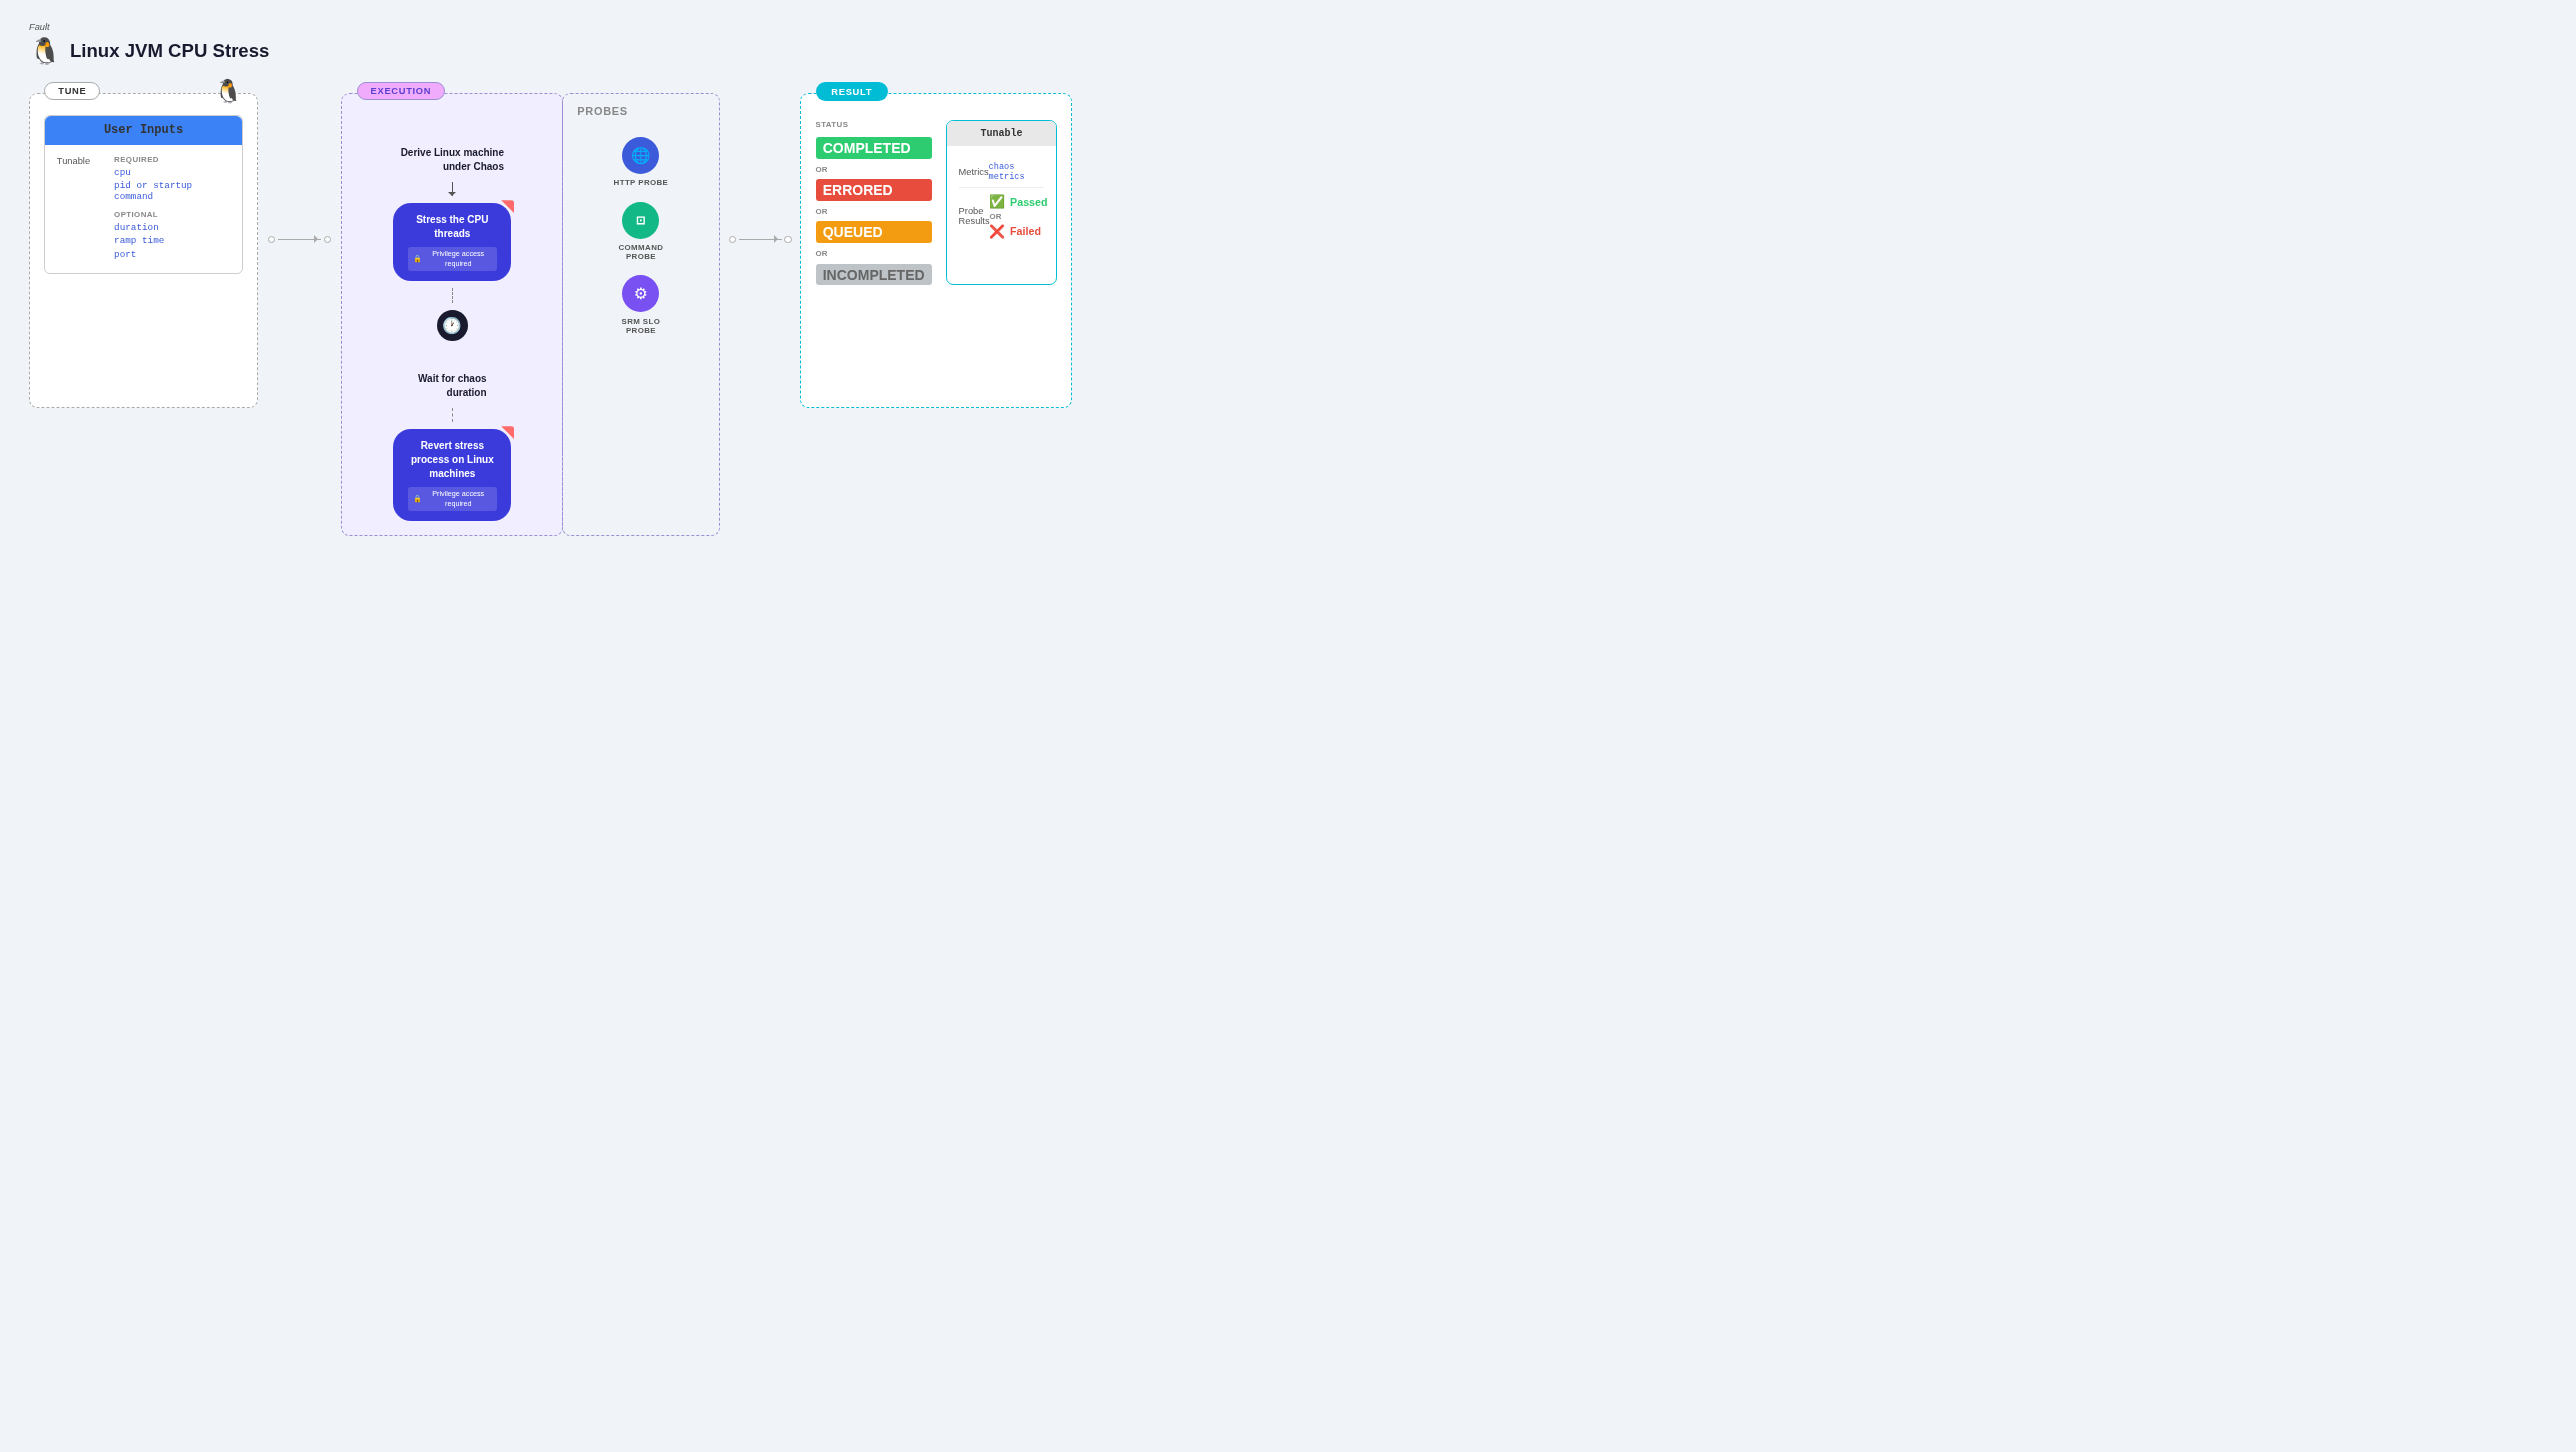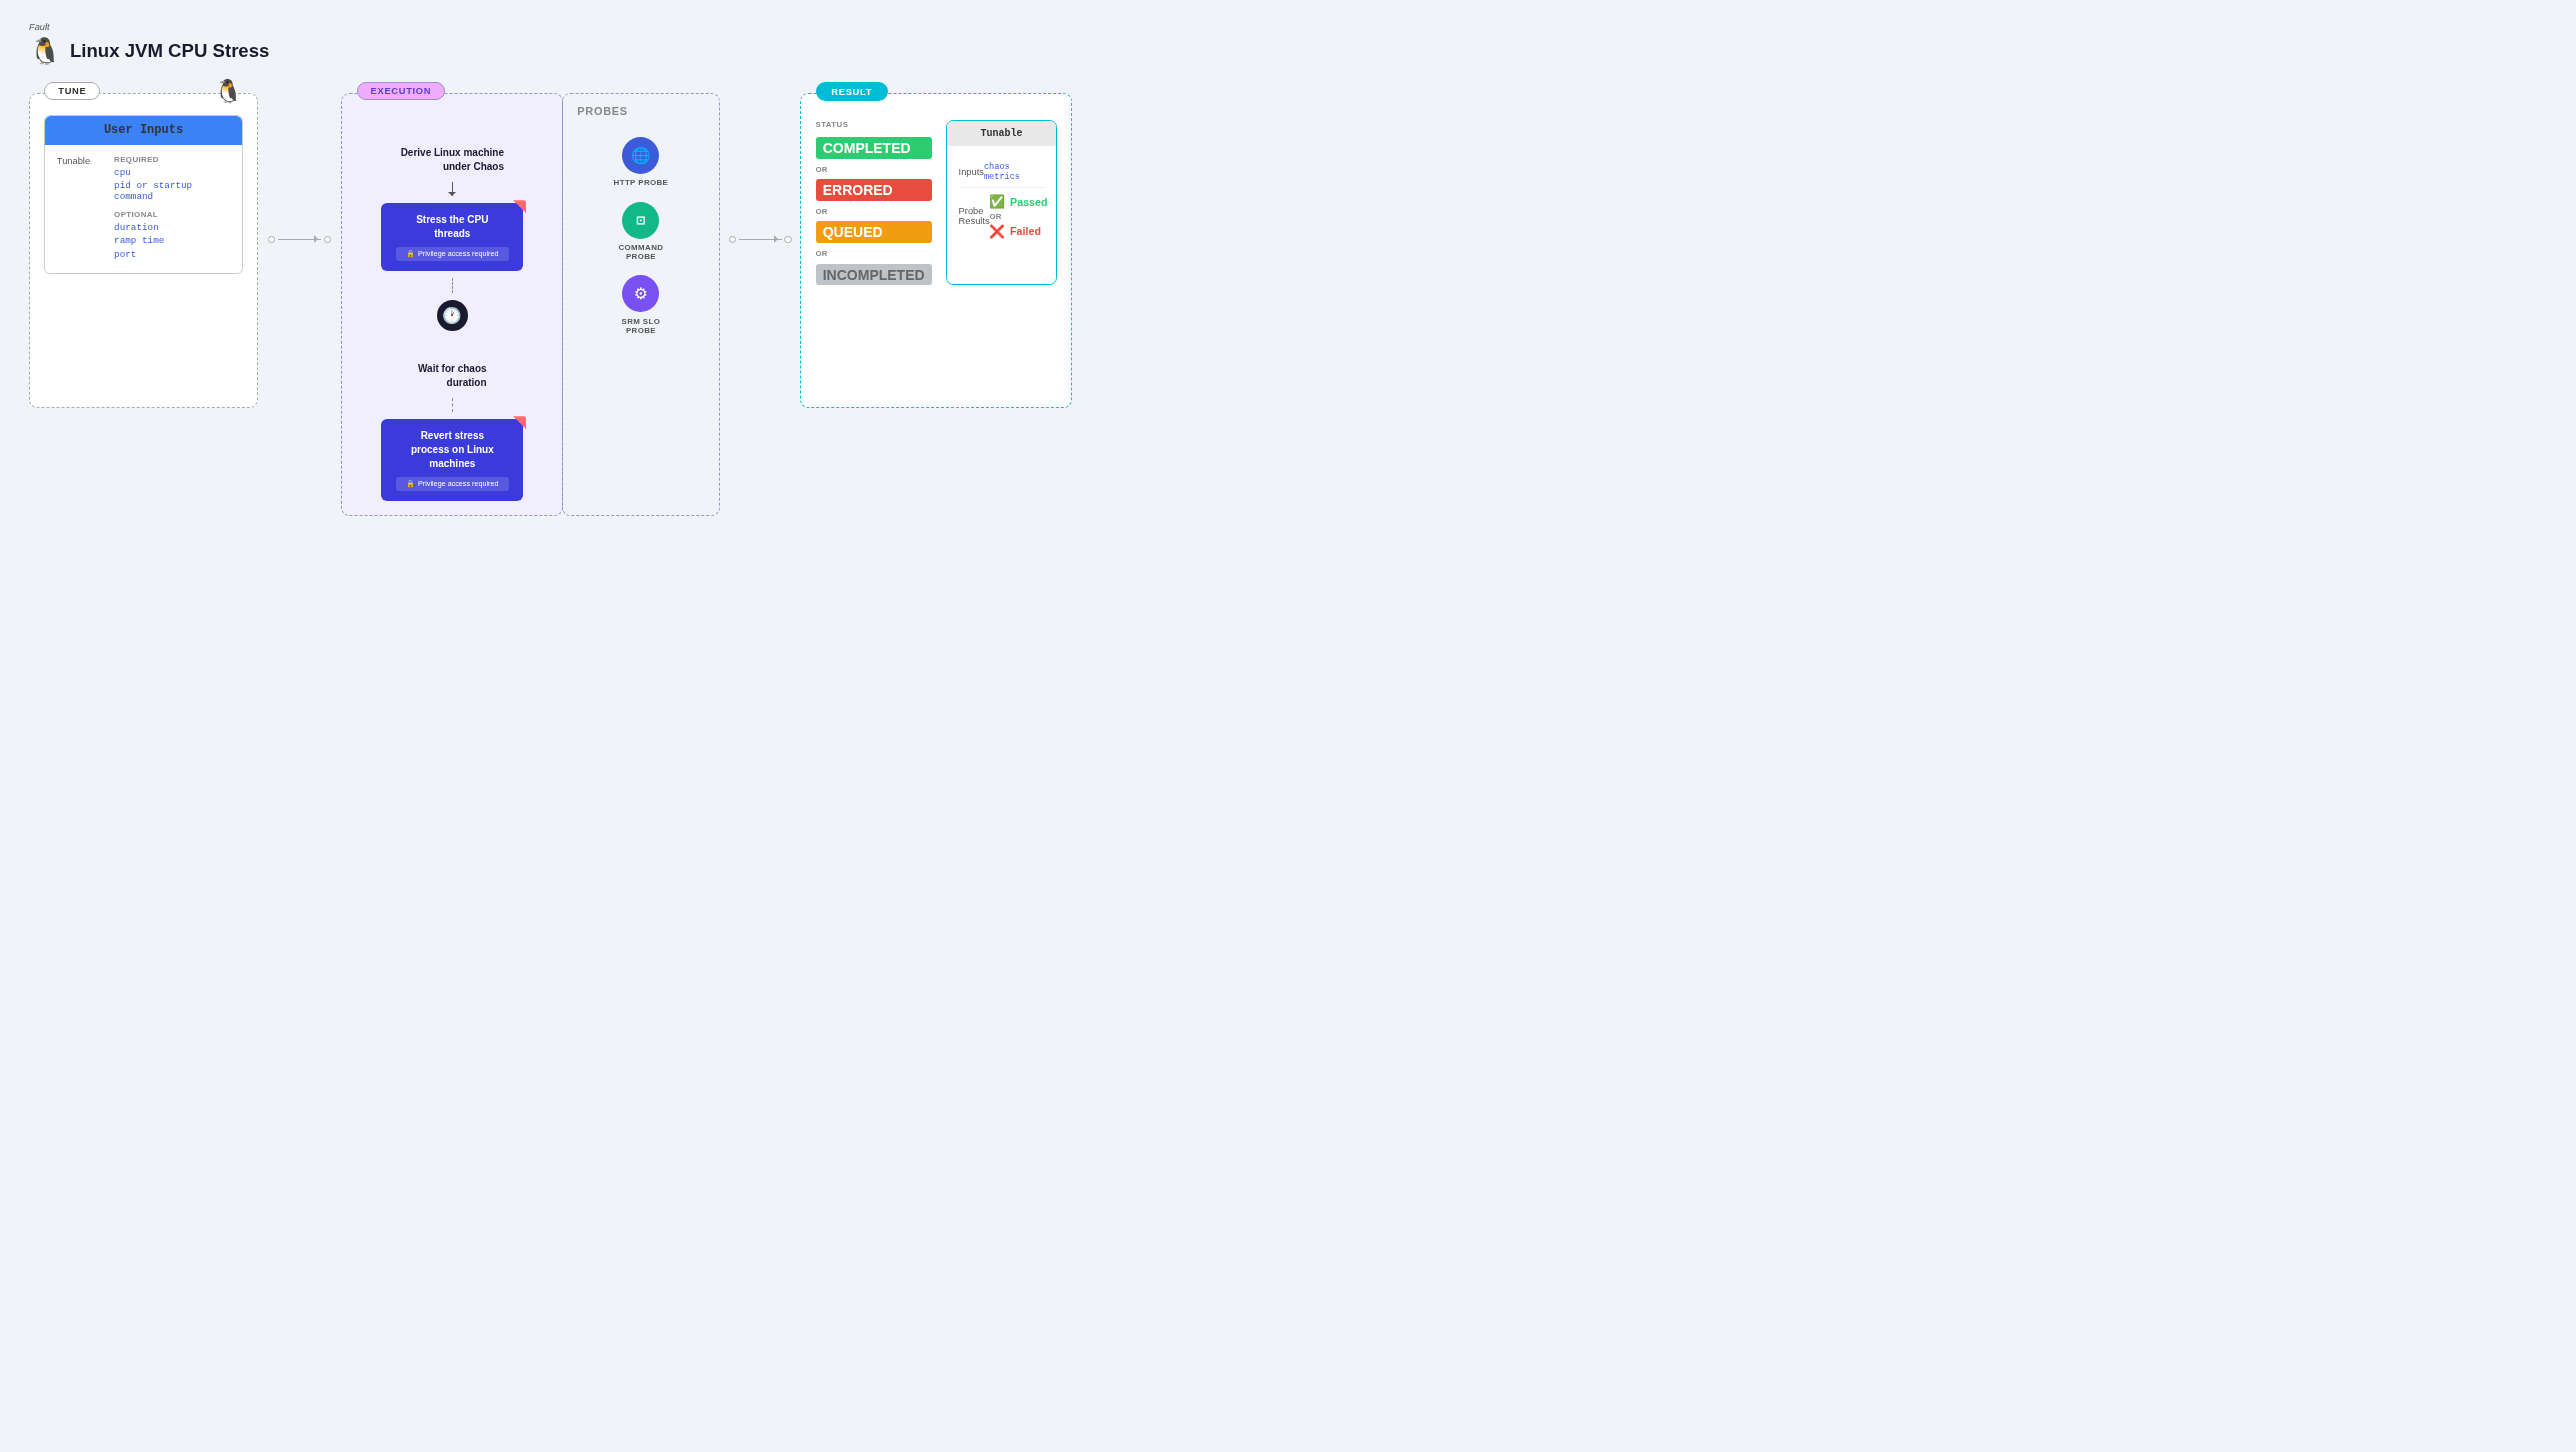--- a/index.html
+++ b/index.html
@@ -184,24 +184,24 @@
       content: '';
       position: absolute;
       bottom: -4.3px;
       left: -3.6px;
       border: 4.3px solid transparent;
       border-top-color: #555;
     }
     .exec-blue-box {
       background: #3b3bdb;
       color: #fff;
-      border-radius: 6px;
+      border-radius: 18px;
       padding: 10px 14.3px;
       text-align: center;
-      width: 142px;
+      width: 118px;
       position: relative;
       font-size: 10px;
       font-weight: 700;
       line-height: 1.4;
     }
     .exec-blue-box .privilege-badge {
       display: flex;
       align-items: center;
       justify-content: center;
       gap: 2.9px;
@@ -534,21 +534,21 @@
         <div class="or-text">OR</div>
         <span class="status-badge badge-queued">QUEUED</span>
         <div class="or-text">OR</div>
         <span class="status-badge badge-incompleted">INCOMPLETED</span>
       </div>
 
       <div class="output-box">
         <div class="output-header">Tunable</div>
         <div class="output-body">
           <div class="output-row">
-            <div class="output-row-label">Inputs</div>
+            <div class="output-row-label">Metrics</div>
             <div class="output-row-value">chaos metrics</div>
           </div>
           <div class="output-row">
             <div class="output-row-label">Probe<br>Results</div>
             <div class="probe-result-col">
               <div class="passed-badge">
                 <span class="check-icon">✅</span>
                 <span>Passed</span>
               </div>
               <div class="or-text">OR</div>

